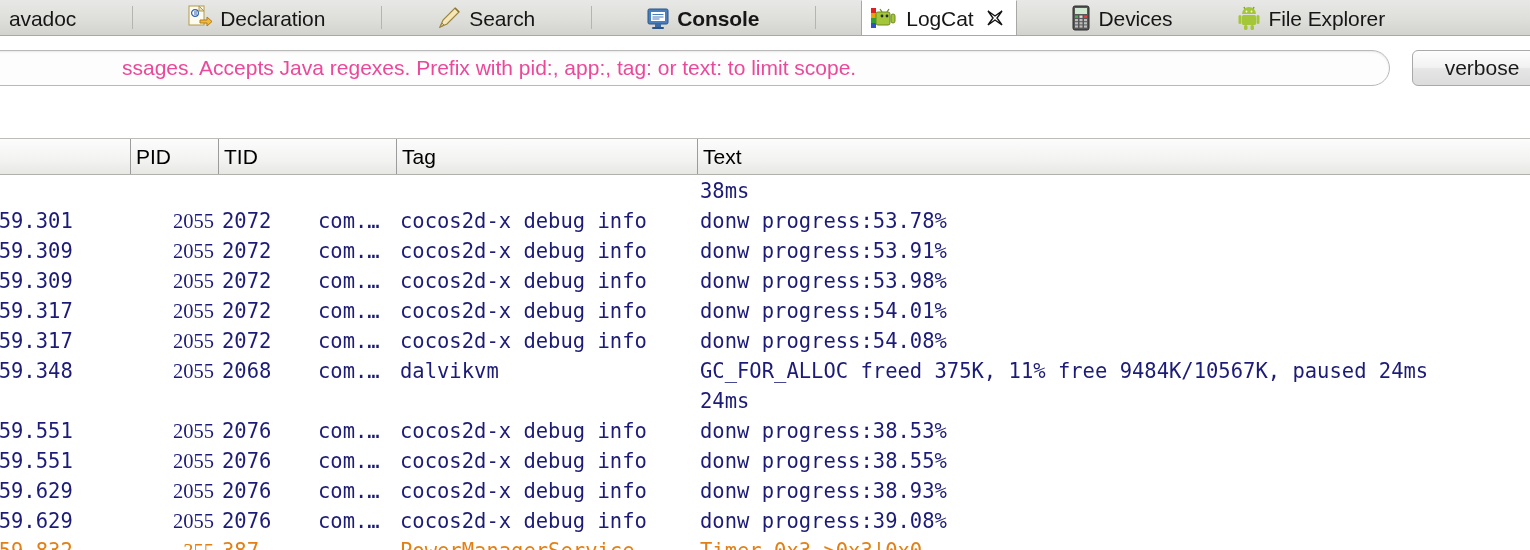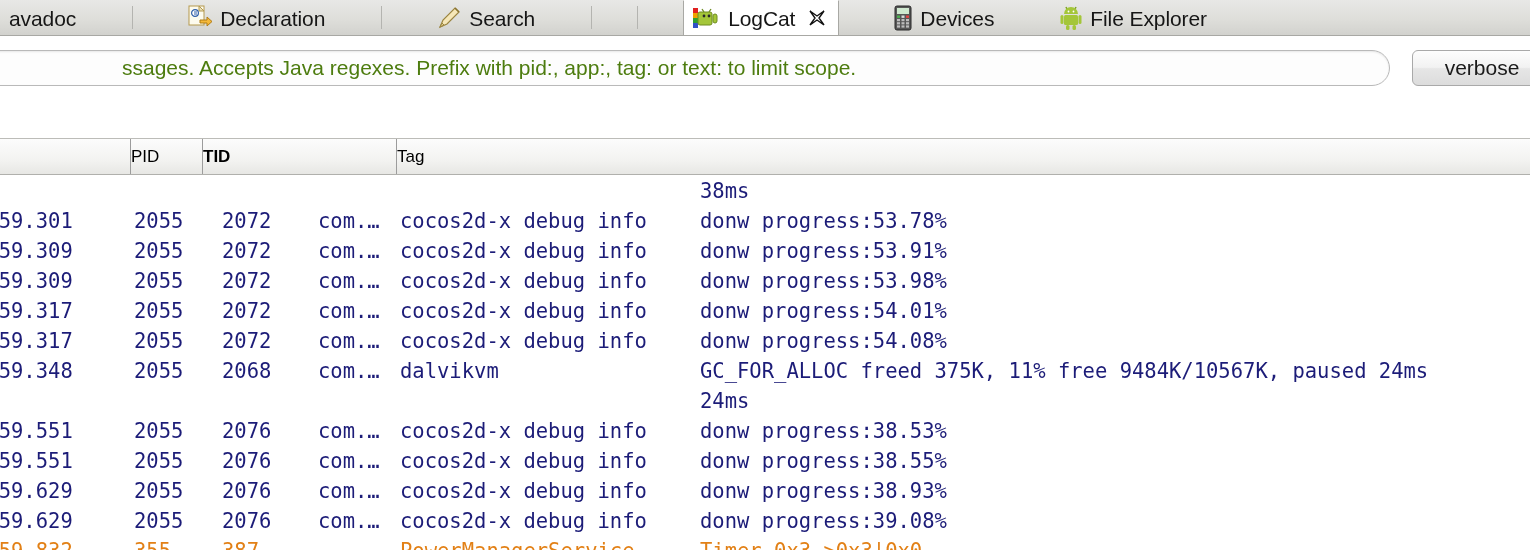--- a/index.html
+++ b/index.html
@@ -87,21 +87,21 @@
     box-shadow: inset 0 1px 2px rgba(0,0,0,0.09);
   }
   .searchplaceholder {
     position: absolute;
     left: 120px;
     top: 13px;
     width: 1270px;
     height: 36px;
     line-height: 36px;
     font-size: 21px;
-    color: #4d7c0f;
+    color: #ec4899;
     white-space: nowrap;
     overflow: hidden;
     padding-left: 2px;
   }
   .levelbtn {
     position: absolute;
     left: 1412px;
     top: 13px;
     width: 140px;
     height: 36px;
@@ -124,24 +124,25 @@
     background: linear-gradient(to bottom, #fcfcfc 0%, #f3f3f1 60%, #e7e7e4 100%);
     border-top: 1px solid #bcbcb8;
     border-bottom: 1px solid #b0b0ac;
     overflow: hidden;
   }
   .colcell {
     position: absolute;
     top: 0;
     height: 35px;
     line-height: 35px;
-    font-size: 17px;
+    font-size: 21px;
     color: #000000;
     white-space: nowrap;
     overflow: hidden;
+    padding-left: 5px;
     border-left: 1px solid #9c9c9c;
   }
   .colcell.noborder { border-left: none; }
 
   
   .logarea {
     position: absolute;
     left: 0; top: 176px;
     width: 1530px;
     height: 374px;
@@ -158,21 +159,21 @@
     position: absolute;
     top: 0;
     height: 30px;
     line-height: 30px;
     font-family: "DejaVu Sans Mono", "Liberation Mono", monospace;
     font-size: 20.5px;
     white-space: pre;
     overflow: hidden;
   }
   .c-time  { left: -26px;  width: 160px; text-align: left; }
-  .c-pid   { left: 134px;  width: 80px;  text-align: left; }
+  .c-pid   { left: 134px;  width: 80px;  text-align: right; font-family: Liberation Serif, serif; }
   .c-tid   { left: 222px;  width: 88px;  text-align: left; }
   .c-app   { left: 318px;  width: 74px;  text-align: left; }
   .c-tag   { left: 400px;  width: 292px; text-align: left; }
   .c-text  { left: 700px;  width: 840px; text-align: left; }
 
   .lv-debug { color: #1c1c78; }
   .lv-warn  { color: #e28016; }
 </style>
 </head>
 <body>
@@ -197,20 +198,30 @@
       <div class="tab-sep"></div>
       <div class="tab">
         <span class="ico"><svg width="26" height="26" viewBox="0 0 26 26">
             <path d="M4 22 l3-7 12-12 4 4 -12 12z" fill="#f6e7b8" stroke="#9a8440" stroke-width="1.2"></path>
             <path d="M19 3 l4 4" stroke="#8a7430" stroke-width="1.4"></path>
             <path d="M4 22 l4-2 -2-2z" fill="#e3d08c" stroke="#9a8440"></path>
           </svg></span>
         <span class="tab-label">Search</span>
       </div>
       <div class="tab-sep"></div>
+      <div class="tab bold">
+        <span class="ico"><svg width="24" height="24" viewBox="0 0 24 24">
+            <rect x="2" y="3" width="20" height="15" rx="1.5" fill="#4a7fbd" stroke="#2c5586"></rect>
+            <rect x="5" y="6" width="14" height="9" fill="#ffffff"></rect>
+            <path d="M6.5 8.5 h11 M6.5 11 h11 M6.5 13 h7" stroke="#4a7fbd" stroke-width="1.2"></path>
+            <rect x="9" y="18" width="6" height="3" fill="#3a6ba5"></rect>
+            <rect x="6" y="21" width="12" height="2" rx="1" fill="#2c5586"></rect>
+          </svg></span>
+        <span class="tab-label">Console</span>
+      </div>
       <div class="tab-sep"></div>
       <div class="tab active">
         <span class="ico"><svg width="28" height="24" viewBox="0 0 28 24">
             <rect x="0" y="2" width="5" height="5" fill="#e02020"></rect>
             <rect x="0" y="7" width="5" height="5" fill="#f0a000"></rect>
             <rect x="0" y="12" width="5" height="5" fill="#30a030"></rect>
             <rect x="0" y="17" width="5" height="5" fill="#3050c8"></rect>
             <rect x="5" y="6" width="14" height="13" rx="2" fill="#a4c639" stroke="#6e8c20"></rect>
             <circle cx="11" cy="10" r="1.4" fill="#2a2a2a"></circle>
             <circle cx="16" cy="10" r="1.4" fill="#2a2a2a"></circle>
@@ -259,23 +270,24 @@
 
   <div class="filterrow">
     <div class="searchfield"></div>
     <div class="searchplaceholder">ssages. Accepts Java regexes. Prefix with pid:, app:, tag: or text: to limit scope.</div>
     <div class="levelbtn">verbose</div>
   </div>
 
   <div class="colhdr" id="colhdr">
       <div class="colcell noborder" style="left: -26px; width: 160px;"></div>
       <div class="colcell" style="left: 130px; width: 88px;">PID</div>
-      <div class="colcell" style="left: 202px; width: 97px; font-weight: bold;">TID</div>
+      <div class="colcell" style="left: 218px; width: 97px;">TID</div>
       <div class="colcell" style="left: 315px; width: 81px; margin-top: 35px;">Applica</div>
       <div class="colcell" style="left: 396px; width: 301px;">Tag</div>
+      <div class="colcell" style="left: 697px; width: 833px;">Text</div>
     </div>
 
   <div class="logarea" id="logarea">
       <div class="logrow">
         <div class="cell c-time lv-debug"></div>
         <div class="cell c-pid lv-debug"></div>
         <div class="cell c-tid lv-debug"></div>
         <div class="cell c-app lv-debug"></div>
         <div class="cell c-tag lv-debug"></div>
         <div class="cell c-text lv-debug">38ms</div>

